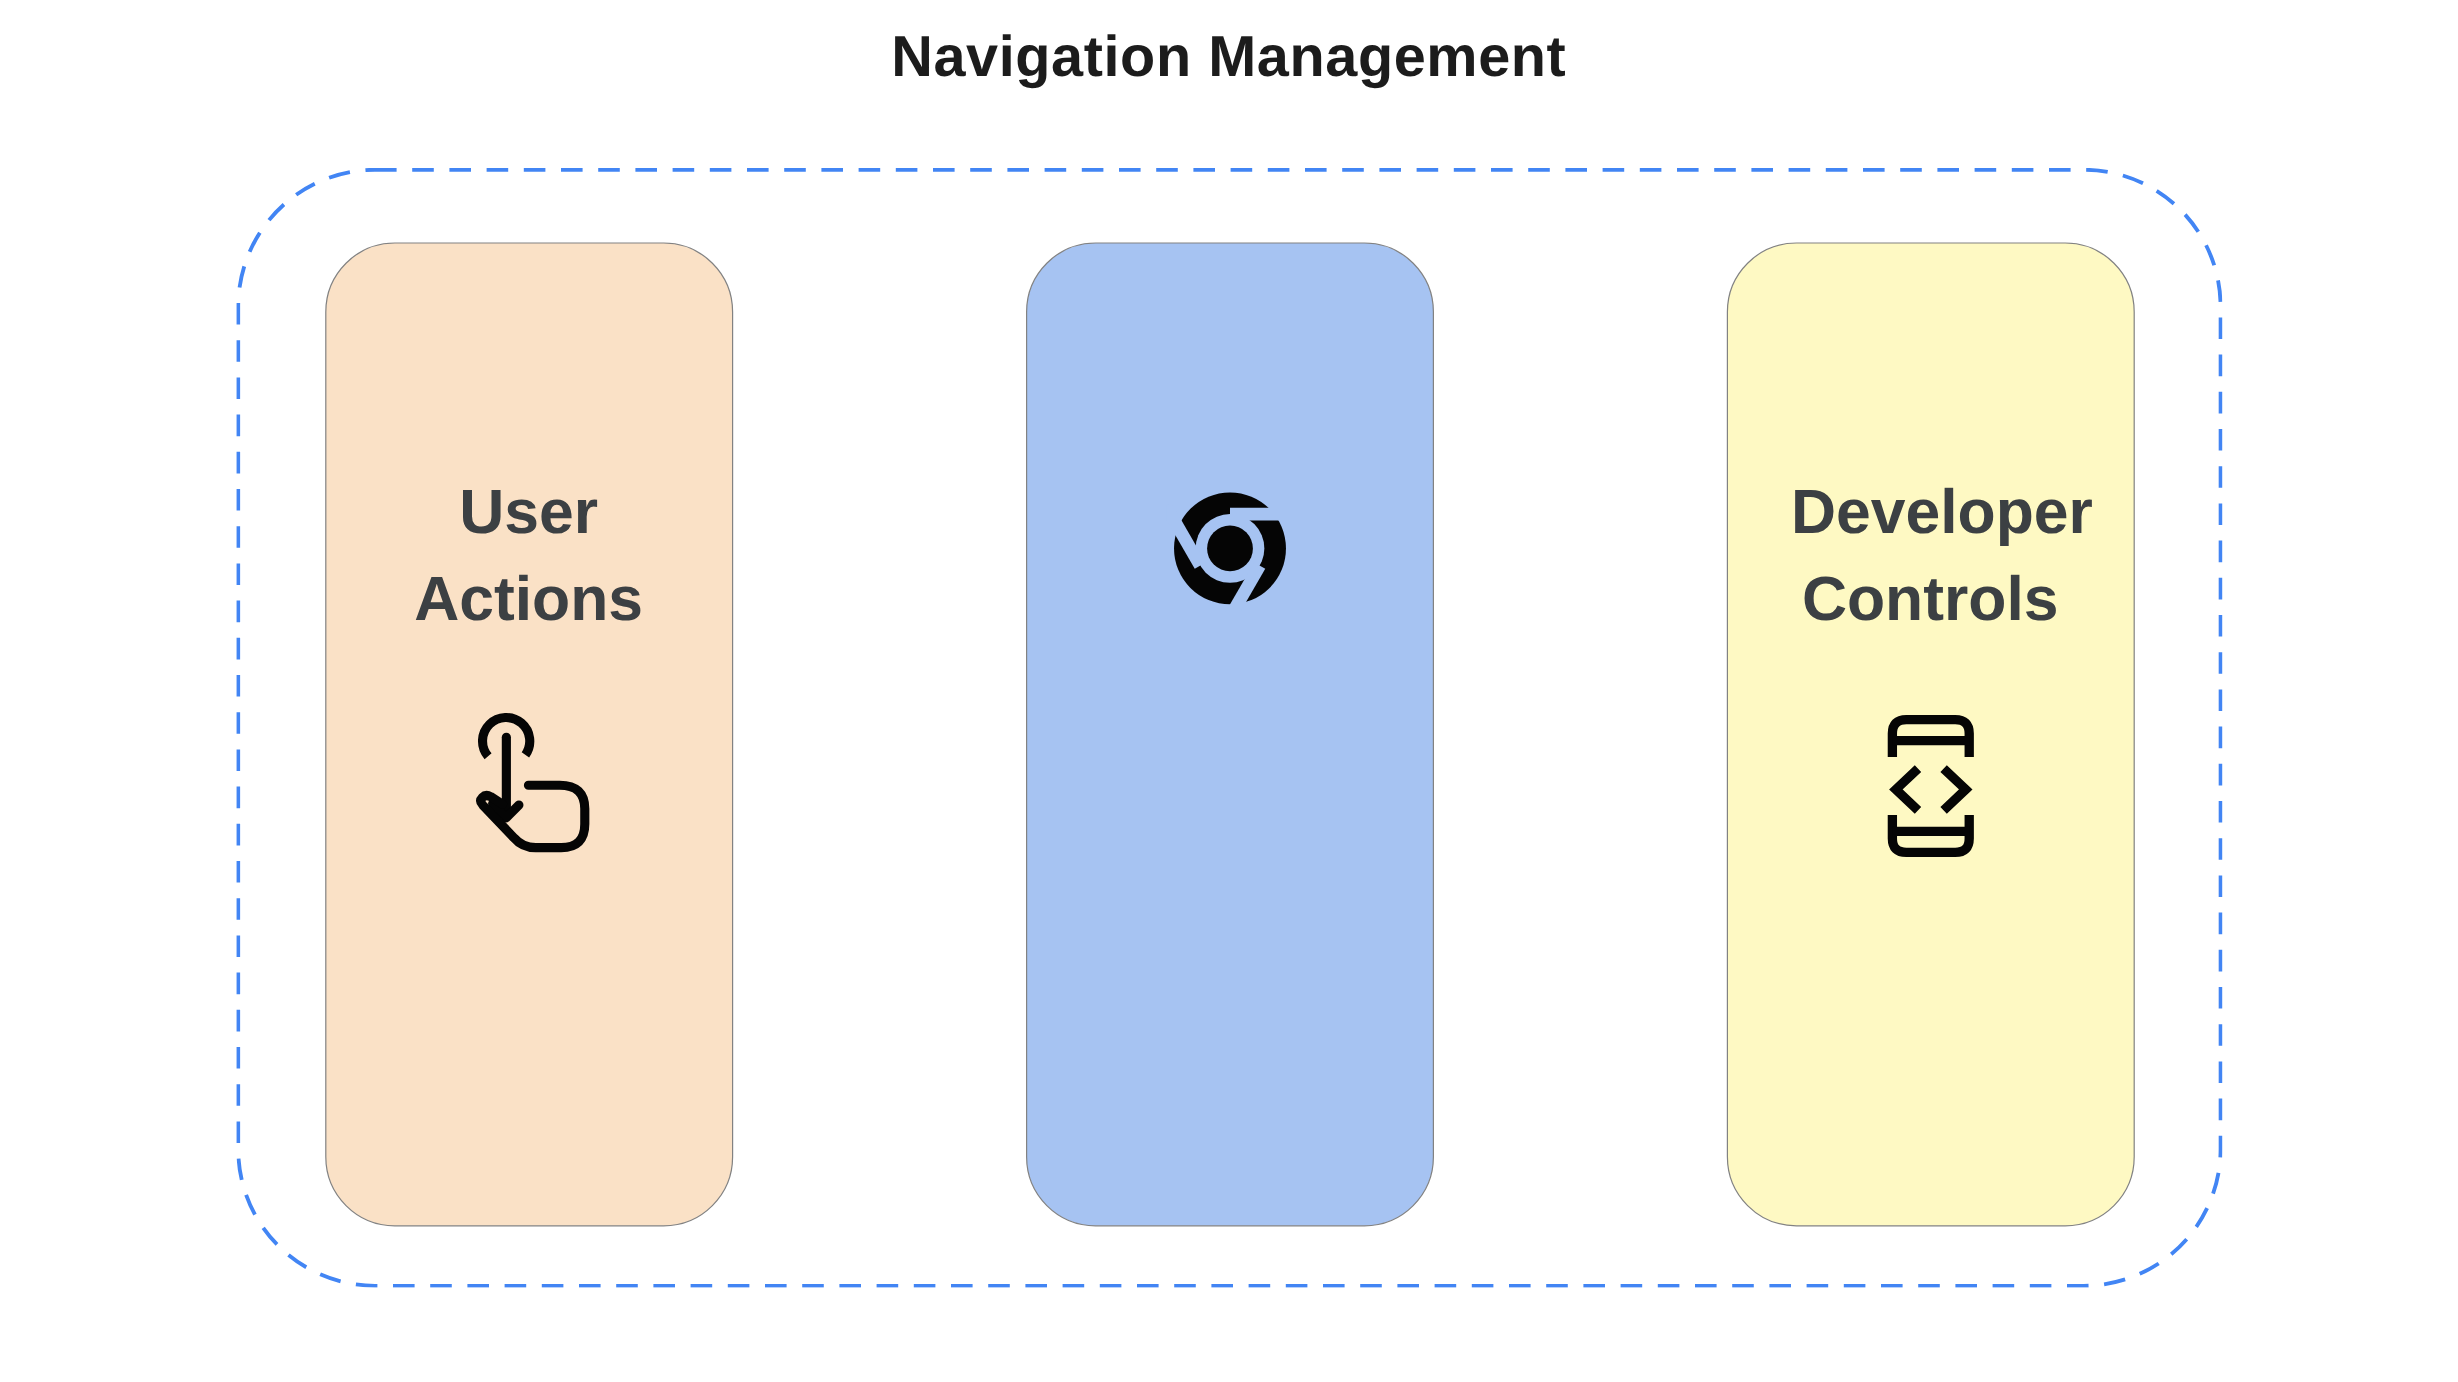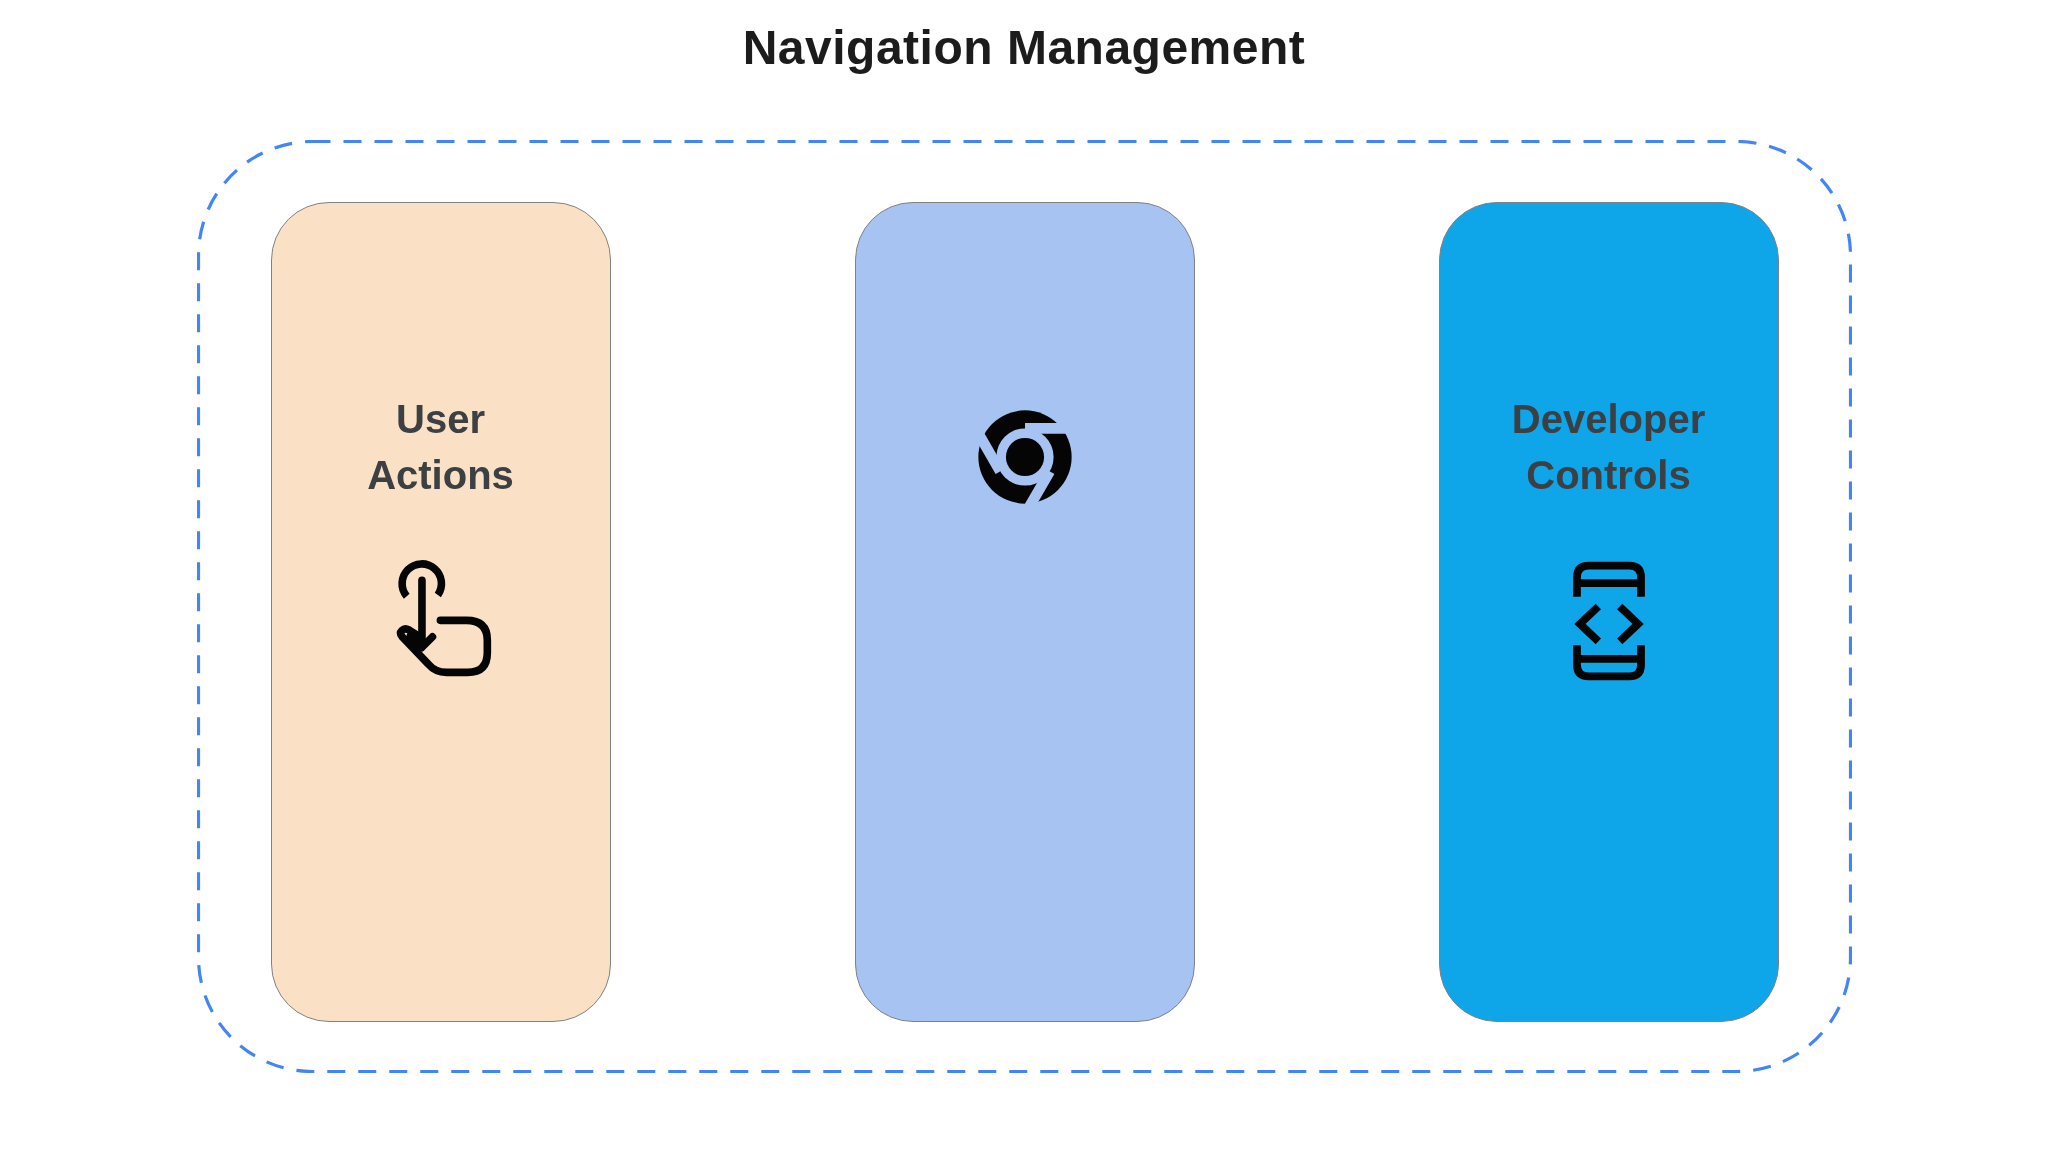--- a/index.html
+++ b/index.html
@@ -26,21 +26,21 @@
   }
   .card{
     width:340px;height:820px;margin-top:62px;
     border-radius:58px;border:1px solid #828282;
     box-sizing:border-box;
     display:flex;flex-direction:column;align-items:center;
     padding-top:188px;
   }
   .card-label{
     max-width:232px;text-align:center;
-    font-size:40px;line-height:1.4;font-weight:bold;color:#3c4043;
+    font-size:52px;line-height:1.4;font-weight:bold;color:#3c4043;
     margin:0 0 52px 0;
   }
   .icon-box{
     height:132px;display:flex;align-items:center;justify-content:center;
   }
 </style>
 </head>
 <body>
 
 <div id="stage">
@@ -79,21 +79,21 @@
             <circle cx="50" cy="50" r="18" fill="#050505"></circle>
             <g stroke="#A6C3F2" stroke-width="10">
               <line x1="50" y1="23" x2="104" y2="23"></line>
               <line x1="50" y1="23" x2="104" y2="23" transform="rotate(120 50 50)"></line>
               <line x1="50" y1="23" x2="104" y2="23" transform="rotate(240 50 50)"></line>
             </g>
           </svg>
         </div>
       </div>
 
-      <div class="card" style="background-color: #0ea5e9;">
+      <div class="card" style="background-color: #fef9c3;">
         <p class="card-label">Developer Controls</p>
         <div class="icon-box">
           <svg width="92" height="130" viewBox="0 0 90 134" fill="none" stroke="#050505" stroke-width="8">
 
             <path d="M12 42 V22 Q12 10 24 10 H66 Q78 10 78 22 V42"></path>
             <path d="M12 28 H78"></path>
 
             <path d="M34 52 L15 70 L34 88" stroke-linejoin="miter"></path>
             <path d="M56 52 L75 70 L56 88" stroke-linejoin="miter"></path>
 

